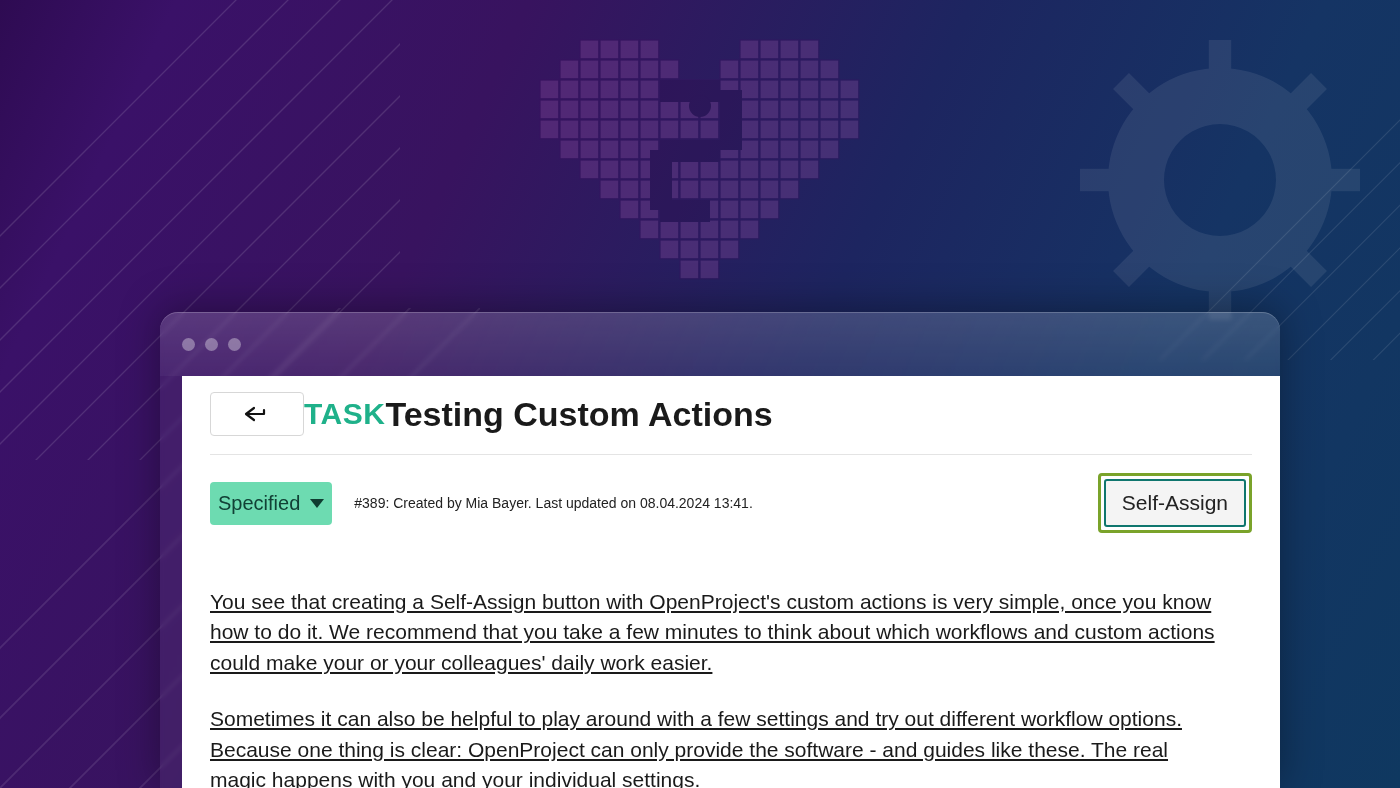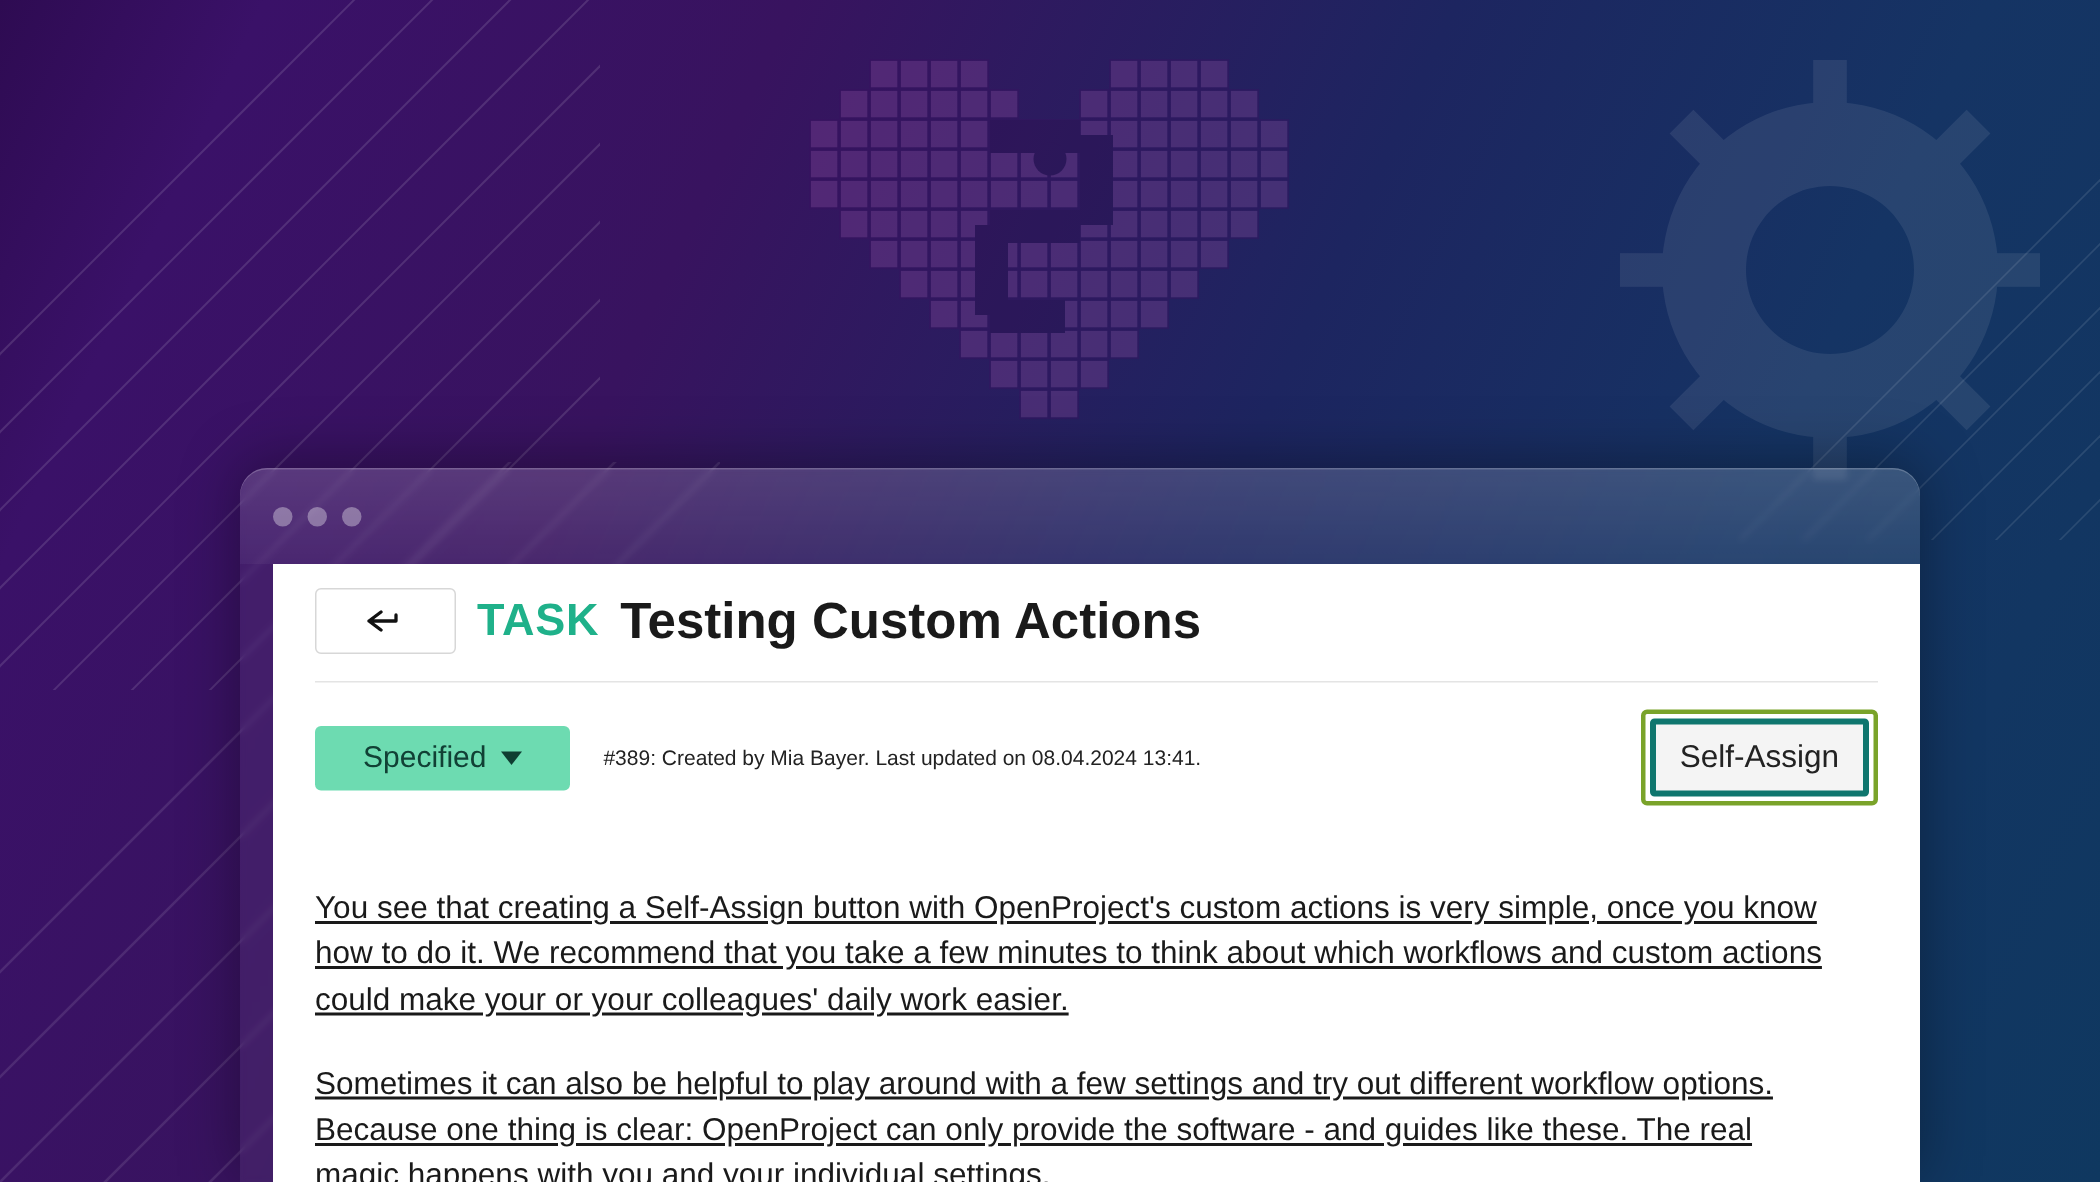--- a/index.html
+++ b/index.html
@@ -36,21 +36,21 @@
     background: linear-gradient(180deg, rgba(255,255,255,0.12), rgba(255,255,255,0.04));
   }
   .traffic { width: 13px; height: 13px; border-radius: 50%; background: rgba(255,255,255,0.35); margin-right: 10px; }
   .content-area {
     position: absolute; top: 64px; left: 22px; right: 0; bottom: 0;
     background: #ffffff;
     padding: 16px 28px 40px 28px;
     color: #1a1a1a;
   }
   .header-row {
-    display: flex; align-items: center; gap: 14px;
+    display: flex; align-items: center; 
     padding-bottom: 18px;
   }
   .back-btn {
     width: 94px; height: 44px;
     border: 1px solid #d7d7d7; border-radius: 4px;
     background: #fff;
     display: flex; align-items: center; justify-content: center;
     cursor: pointer;
   }
   .back-btn svg { width: 26px; height: 18px; }
@@ -62,34 +62,34 @@
     font-size: 34px; font-weight: 800; color: #1a1a1a;
   }
   .divider { height: 1px; background: #e4e4e4; margin: 0 0 18px 0; }
   .meta-row {
     display: flex; align-items: center; gap: 22px;
   }
   .status-pill {
     display: inline-flex; align-items: center; gap: 10px;
     background: #6ddbb1; color: #114035;
     font-size: 20px; font-weight: 500;
-    padding: 10px 32px; border-radius: 4px;
+    padding: 10px 8px; border-radius: 4px;
     cursor: pointer;
   }
   .status-pill .caret {
     width: 0; height: 0; border-left: 7px solid transparent; border-right: 7px solid transparent; border-top: 9px solid #0f3d31;
   }
   .meta-text { font-size: 14px; color: #222; }
   .spacer { flex: 1; }
   .assign-highlight {
     border: 3px solid #7aa32a; border-radius: 4px; padding: 3px;
   }
   .assign-btn {
     background: #f4f4f4;
-    border: 4px solid #0f766e; border-radius: 3px;
+    border: 2px solid #0f766e; border-radius: 3px;
     font-size: 21px; color: #222;
     padding: 10px 16px; cursor: pointer;
   }
   .body-text { margin-top: 54px; }
   .body-text p { font-size: 21px; line-height: 1.45; color: #1a1a1a; margin-bottom: 26px; max-width: 1010px; text-decoration: underline; }
 </style>
 </head>
 <body>
 
 <svg class="bg-lines-left" viewBox="0 0 400 400">

